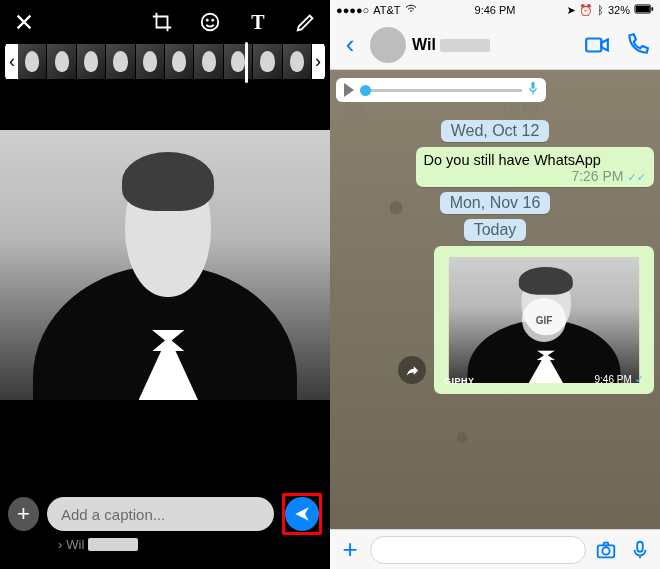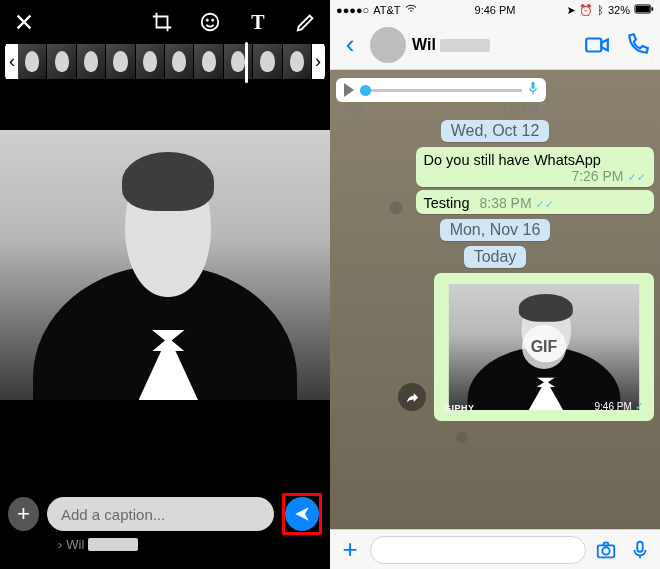--- a/index.html
+++ b/index.html
@@ -175,21 +175,21 @@
 .gif-bubble {
   background:#dcf8c6; border-radius:7px; padding:4px; margin-left:auto; width:220px;
   margin-top:4px;
 }
 .gif-prev { position:relative; width:100%; height:140px; border-radius:5px; overflow:hidden;}
 .gif-prev .man-tux { transform:scale(.9);}
 .gif-badge {
   position:absolute; top:50%; left:50%; transform:translate(-50%,-50%);
   background:rgba(255,255,255,.75); color:#555; border-radius:50%;
   width:44px; height:44px; display:flex; align-items:center; justify-content:center;
-  font-size:16px; font-weight:600;
+  font-size:10px; font-weight:600;
 }
 .giphy { position:absolute; left:6px; bottom:4px; color:#fff; font-size:9px; font-weight:600; letter-spacing:.5px;}
 .gif-time { position:absolute; right:6px; bottom:4px; color:#fff; font-size:10px; display:flex; gap:3px; align-items:center;}
 .forward-btn {
   position:absolute; left:-36px; bottom:10px;
   width:28px; height:28px; border-radius:50%;
   background:rgba(0,0,0,.4); display:flex; align-items:center; justify-content:center;
 }
 .forward-btn svg{width:15px;height:15px;fill:#fff;}
 .input-bar {
@@ -361,27 +361,20 @@
       <div class="bubble-row">
         <span>Do you still have WhatsApp</span>
       </div>
       <div style="text-align:right;">
         <span class="bubble-meta">7:26 PM</span>
         <span class="ticks">✓✓</span>
       </div>
     </div>
 
 
-    <div class="bubble bubble-out">
-      <div class="bubble-row">
-        <span>Testing</span>
-        <span class="bubble-meta">8:38 PM</span>
-        <span class="ticks">✓✓</span>
-      </div>
-    </div>
 
     <div class="date-pill">Mon, Nov 16</div>
 
 
     <div class="date-pill">Today</div>
 
     <div class="gif-bubble" style="position:relative;">
       <div class="forward-btn">
         <svg viewBox="0 0 24 24">
             <path d="M14 5l7 7-7 7v-4c-5 0-9 2-11 5 1-6 5-11 11-11V5z"></path>

